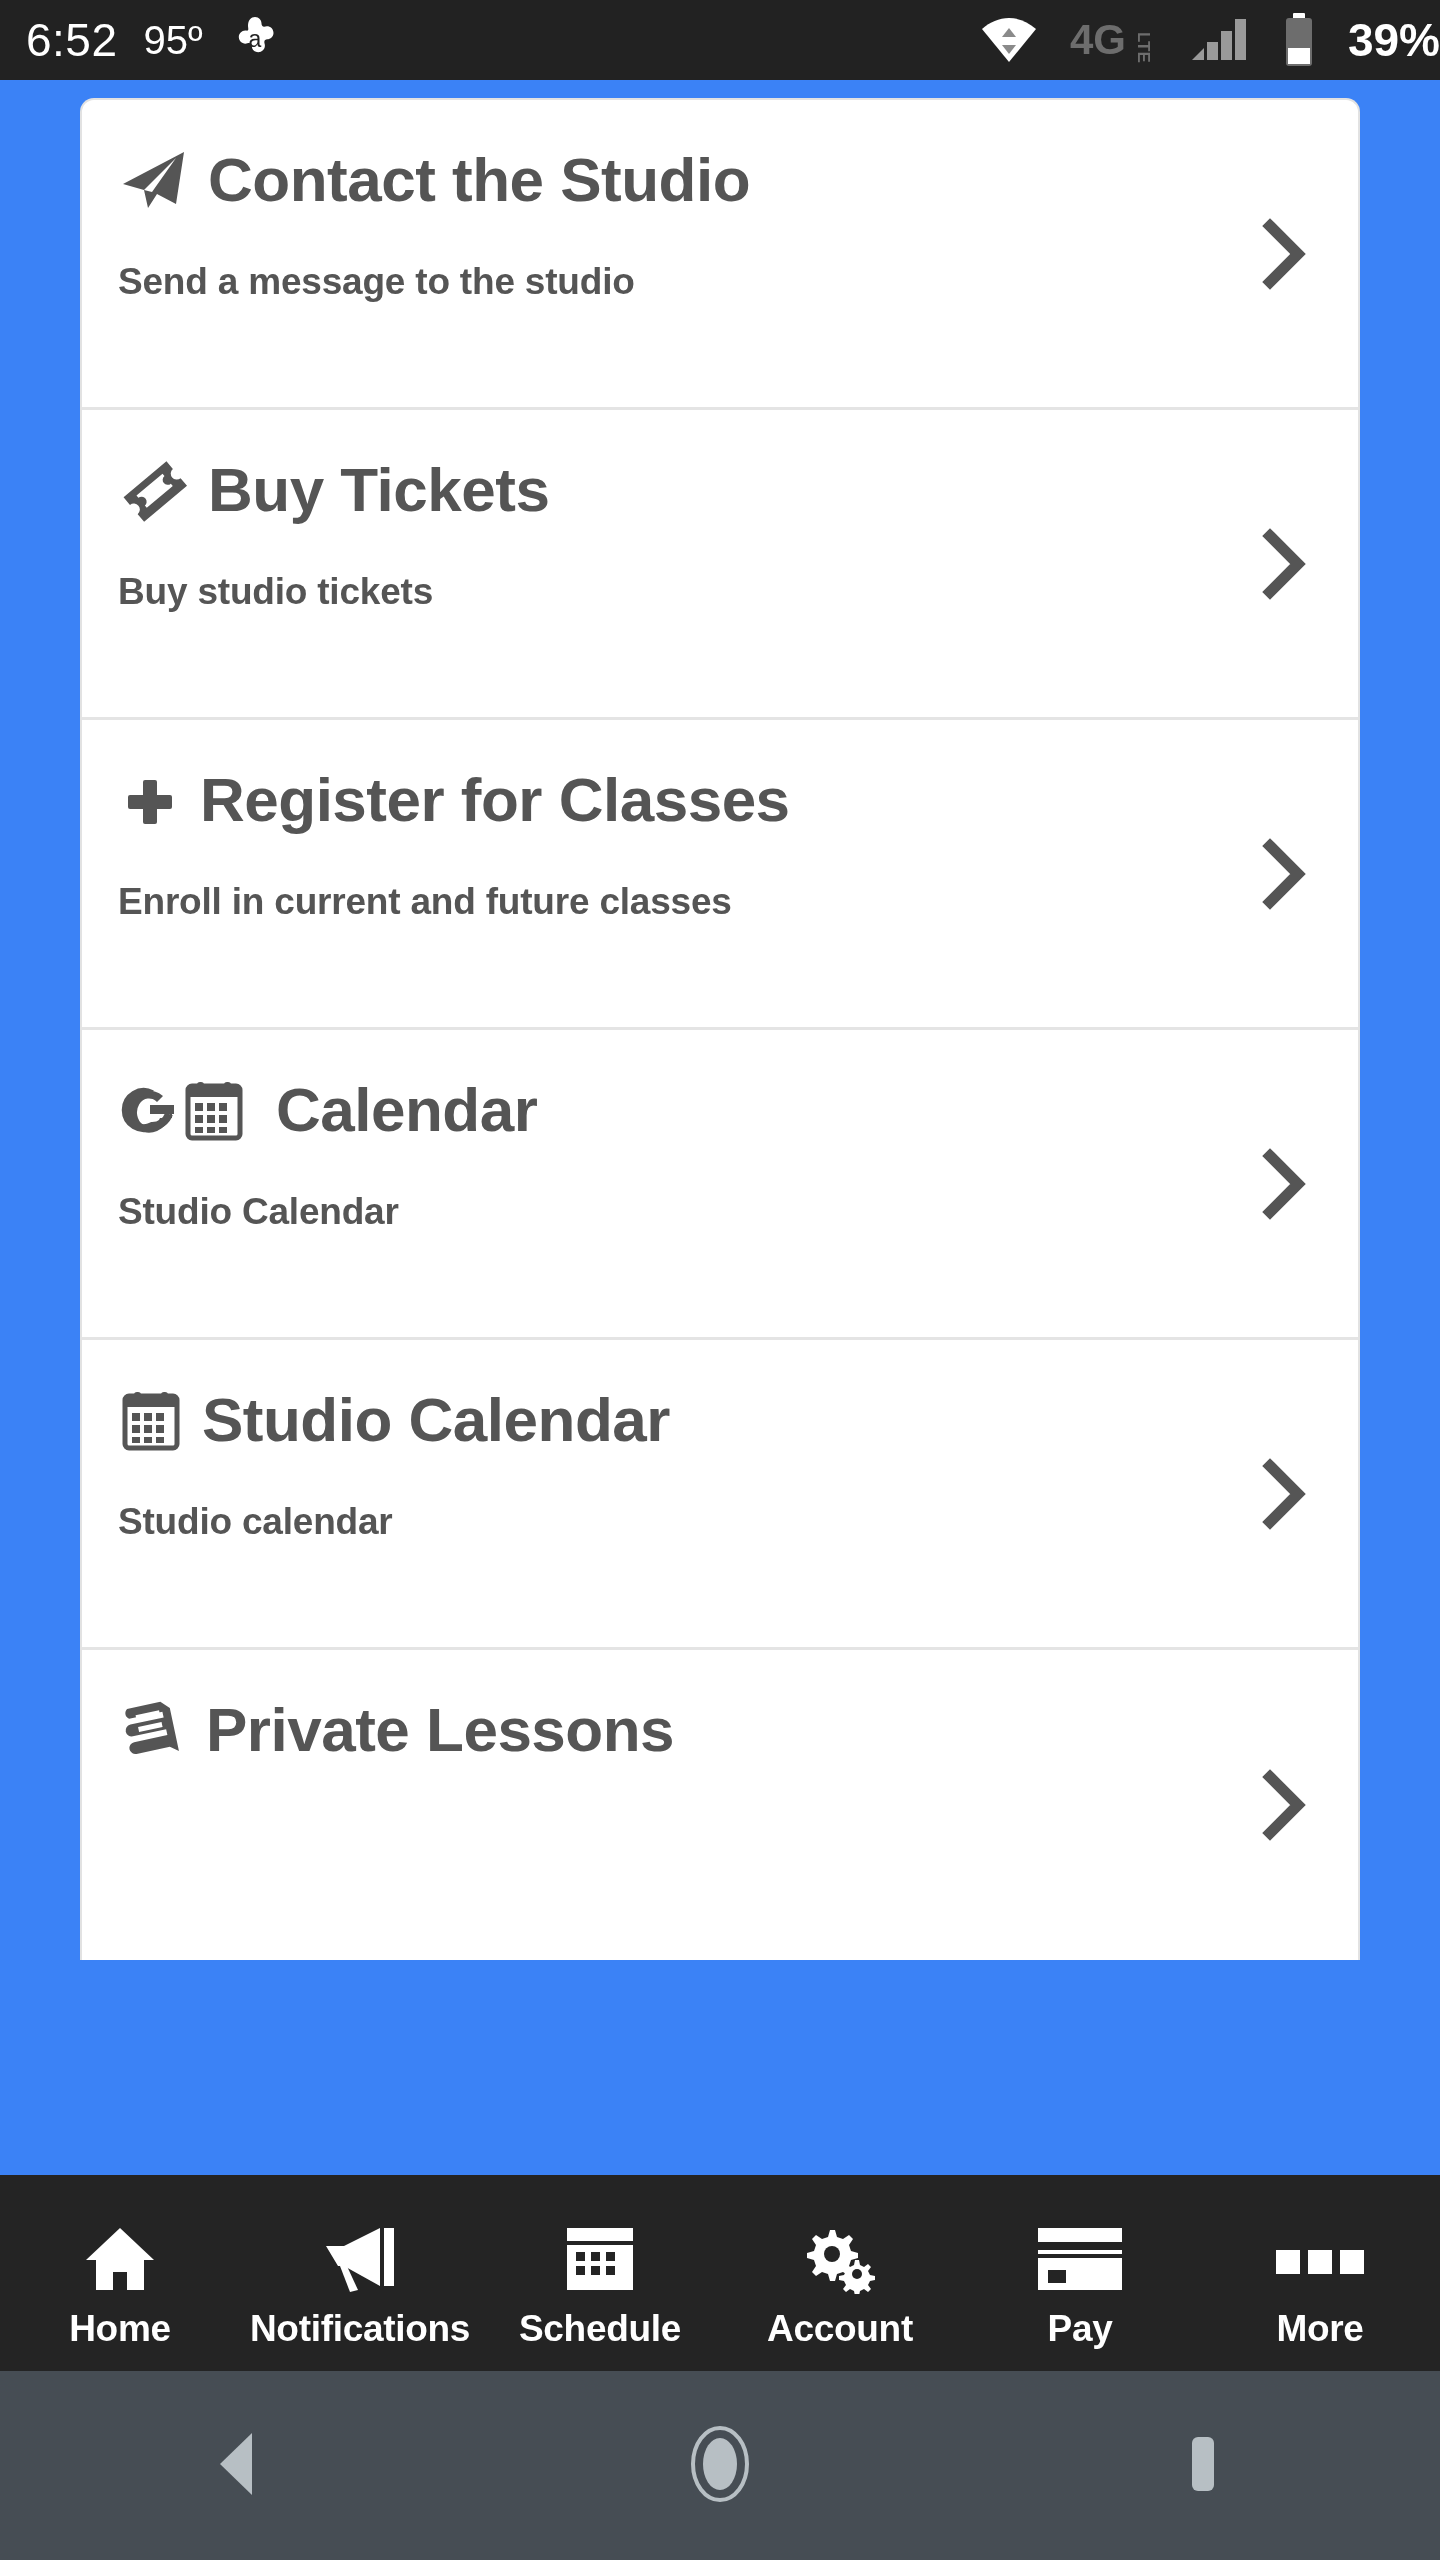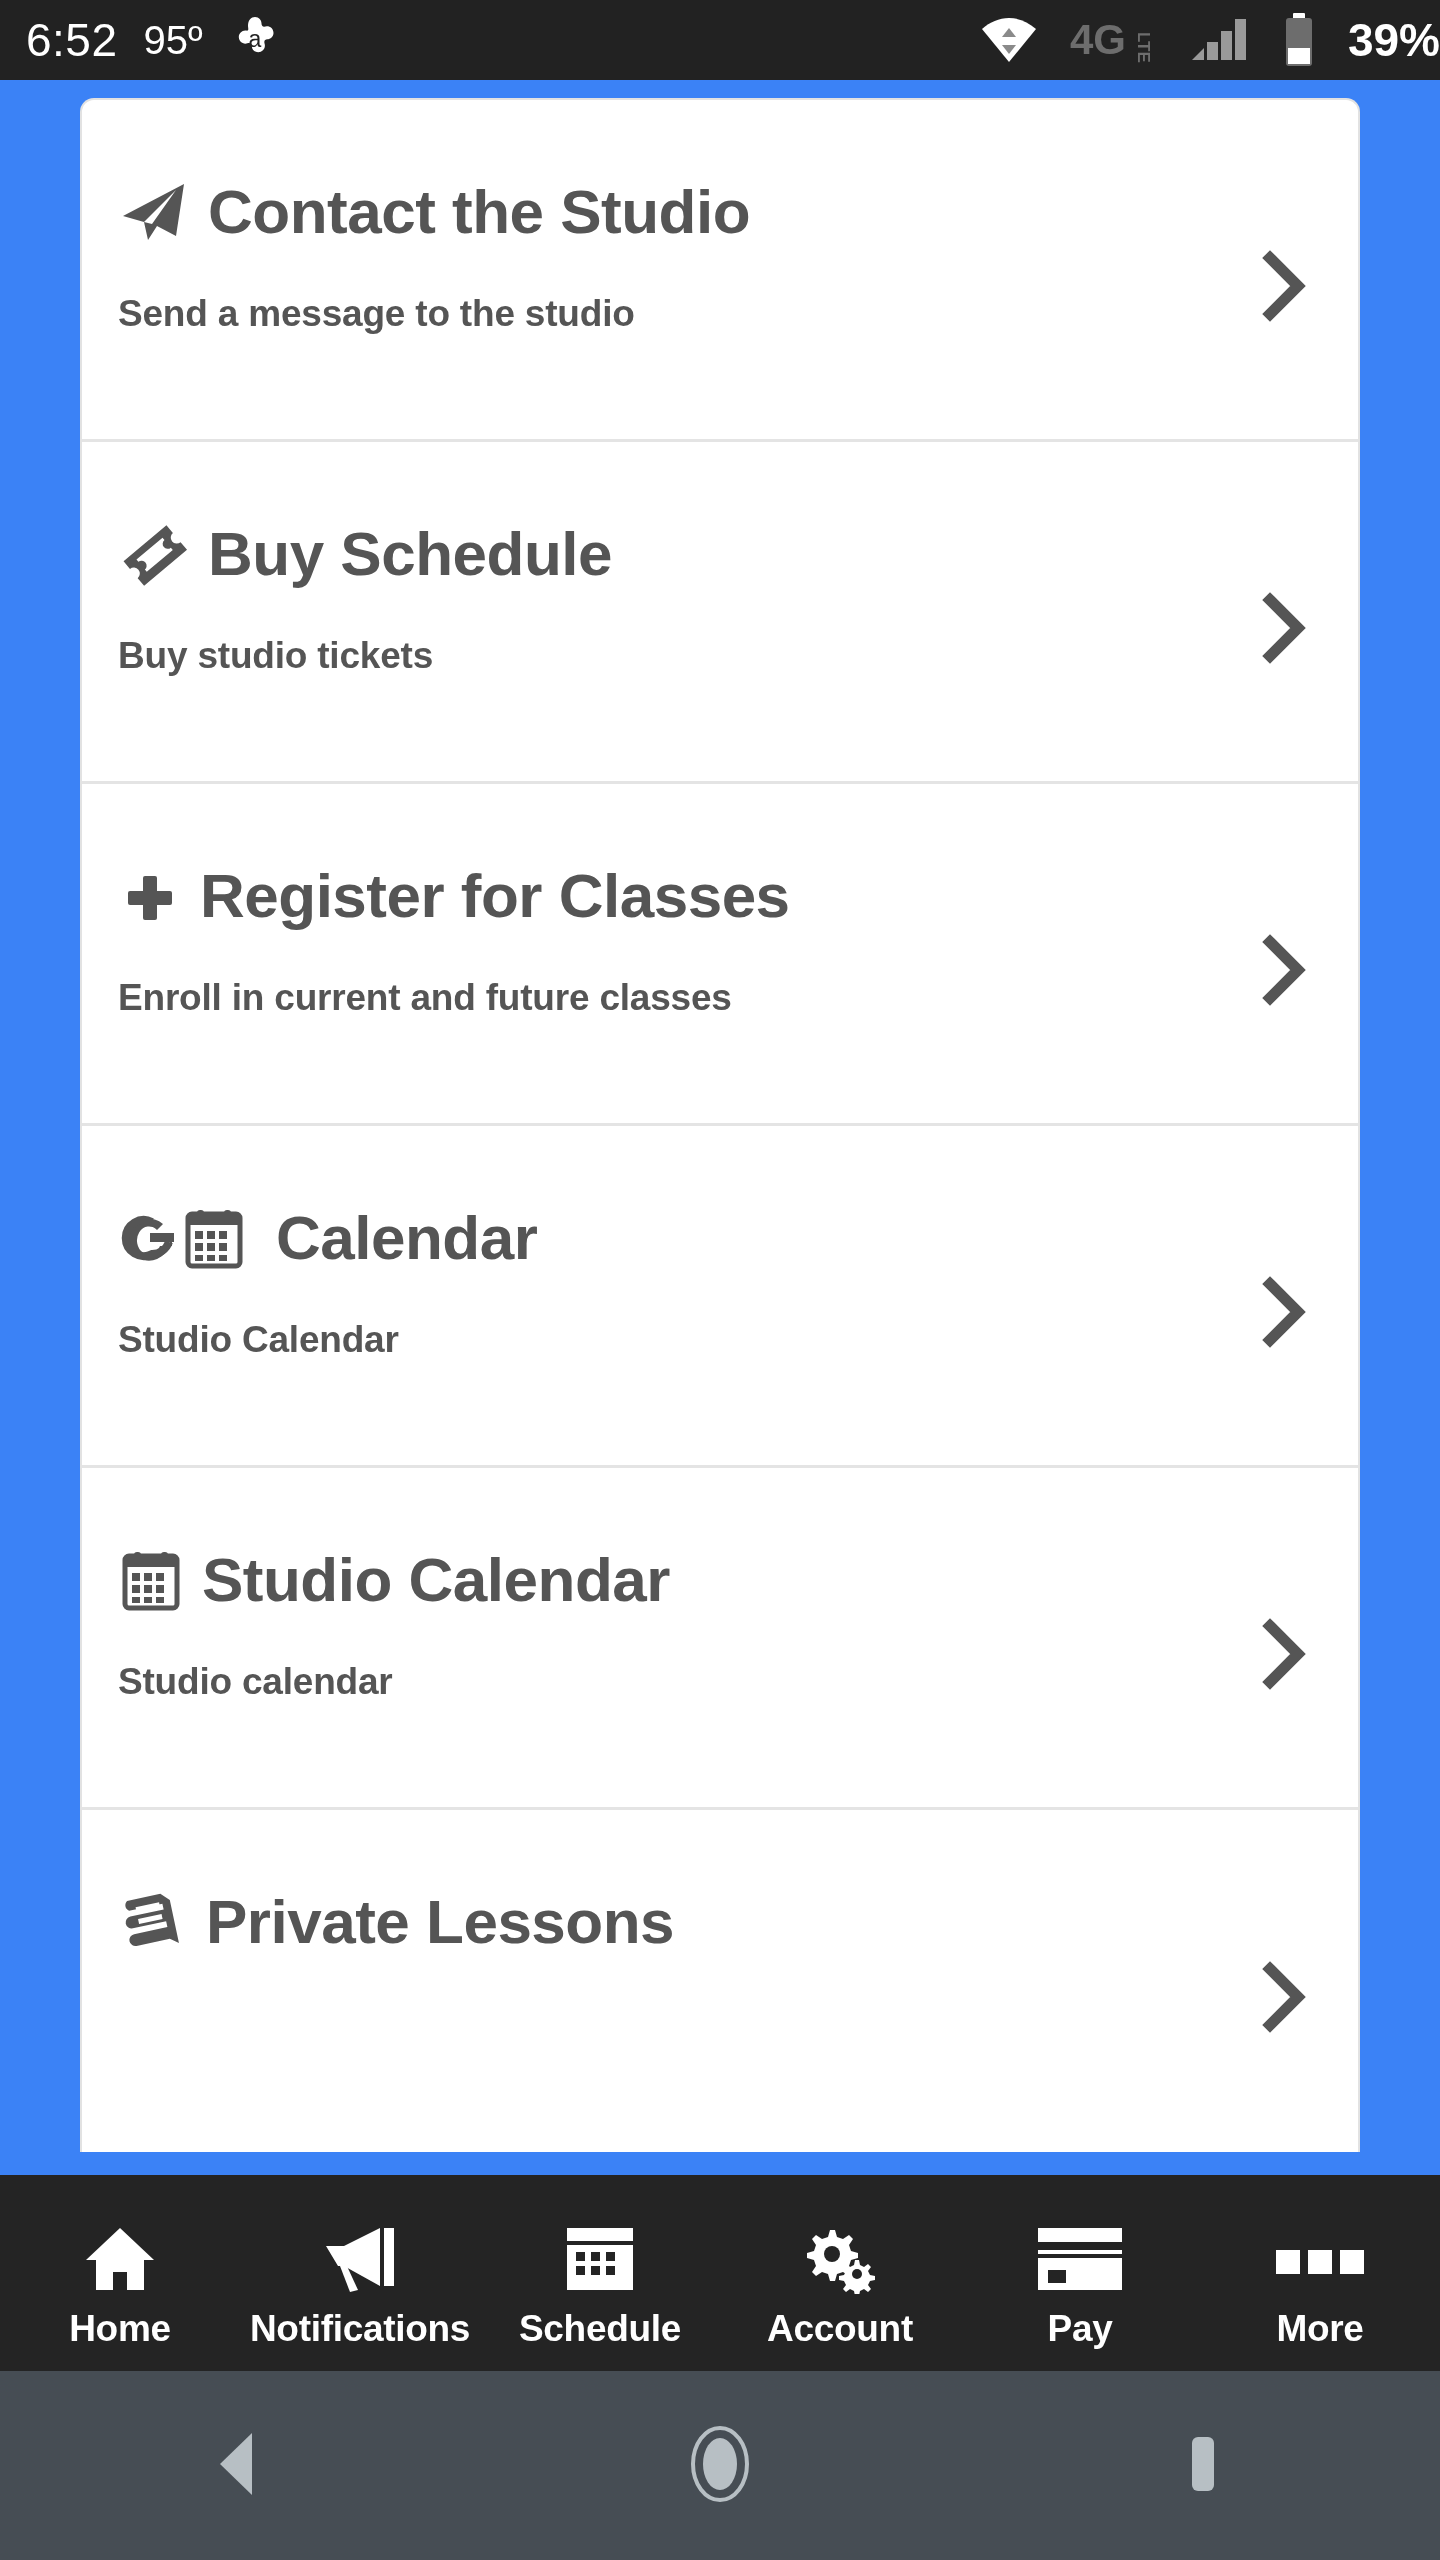--- a/index.html
+++ b/index.html
@@ -35,21 +35,20 @@
     background:#ffffff;
     border:2px solid #e2e2e2;
     border-top-left-radius:14px; border-top-right-radius:14px;
     border-bottom:none;
   }
   .row {
     position:relative;
     padding:38px 36px 18px 36px;
     border-bottom:3px solid #e4e4e4;
     min-height:310px;
-    margin-top:32px;
   }
   .row:last-child { border-bottom:none; }
   .row-head { display:flex; align-items:center; gap:18px; min-height:84px; }
   .row-icon { flex:0 0 auto; display:flex; align-items:center; justify-content:center; color:#555555; }
   .row-title {
     font-size:62px; font-weight:700; color:#555555;
     letter-spacing:-0.5px; line-height:1.05; white-space:nowrap;
   }
   .row-sub {
     margin-top:40px; font-size:37px; font-weight:700;
@@ -153,21 +152,21 @@
         <div class="row-head">
           <span class="row-icon">
             <svg width="72" height="72" viewBox="0 0 72 72">
               <g transform="rotate(-40 36 36)">
                 <path fill="#555555" d="M8 22 h56 v10 a6 6 0 0 0 0 12 v10 H8 v-10 a6 6 0 0 0 0 -12 z"></path>
                 <path fill="#ffffff" d="M18 28 h38 v2 a6 6 0 0 0 0 12 v2 H18 v-2 a6 6 0 0 0 0 -12 z" opacity="0"></path>
                 <path fill="#ffffff" d="M19 29 h34 v3 a5 5 0 0 0 0 10 v3 H19 v-3 a5 5 0 0 0 0 -10 z"></path>
               </g>
             </svg>
           </span>
-          <span class="row-title">Buy Schedule</span>
+          <span class="row-title">Buy Tickets</span>
         </div>
         <div class="row-sub">Buy studio tickets</div>
         <span class="chev">
           <svg width="44" height="72" viewBox="0 0 44 72">
             <polyline points="8,8 36,36 8,64" fill="none" stroke="#555555" stroke-width="11" stroke-linecap="square"></polyline>
           </svg>
         </span>
       </div>
 
       <div class="row">

